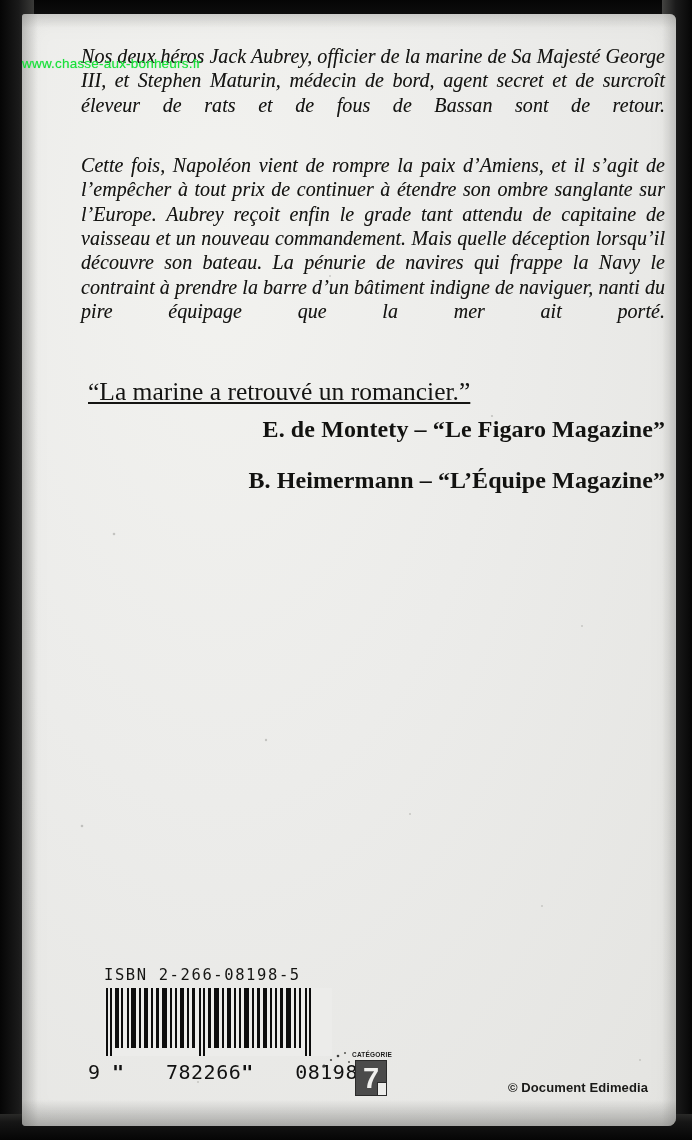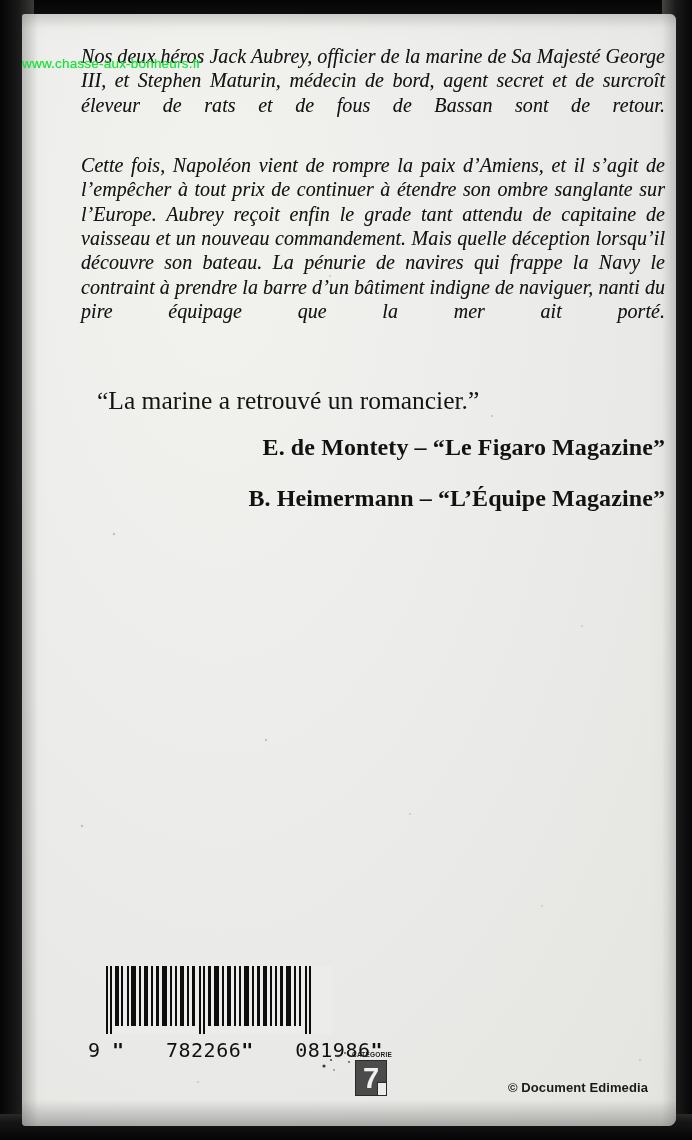--- a/index.html
+++ b/index.html
@@ -118,25 +118,26 @@
     content: "";
     display: inline-block;
     width: 100%;
   }
   .para.no-justify-last::after { content: none; }
 
   .spacer-sm { height: 10px; }
   .spacer-md { height: 18px; }
 
   .quote {
-    margin: 16px;
+    margin: 7px;
     font-size: 25.5px;
     line-height: 1.215;
     color: #141412;
     text-align: justify;
+    text-decoration: underline;
   }
   .quote::after { content: ""; display: inline-block; width: 100%; }
   .quote.single::after { content: none; }
 
   .attribution {
     margin: 4px 0 0 0;
     font-size: 24px;
     line-height: 1.215;
     color: #121210;
     text-align: right;
@@ -305,20 +306,21 @@
       <div class="spacer-md"></div>
 
       <p class="attribution">B. Heimermann – “L’Équipe Magazine”</p>
 
     </div>
 
     <div class="bottom-matter">
 
       <div class="isbn-block">
 
+        <div class="isbn-text">ISBN 2-266-08198-5</div>
 
         <div class="barcode-wrap">
           <svg class="barcode-svg" width="228" height="68" viewBox="0 0 228 68">
             <rect x="0" y="0" width="228" height="68" fill="#ececea"></rect>
             <g fill="#0d0d0d">
 
               <rect x="2" y="0" width="2" height="68"></rect>
               <rect x="6" y="0" width="2" height="68"></rect>
 
               <rect x="11" y="0" width="4" height="60"></rect>

